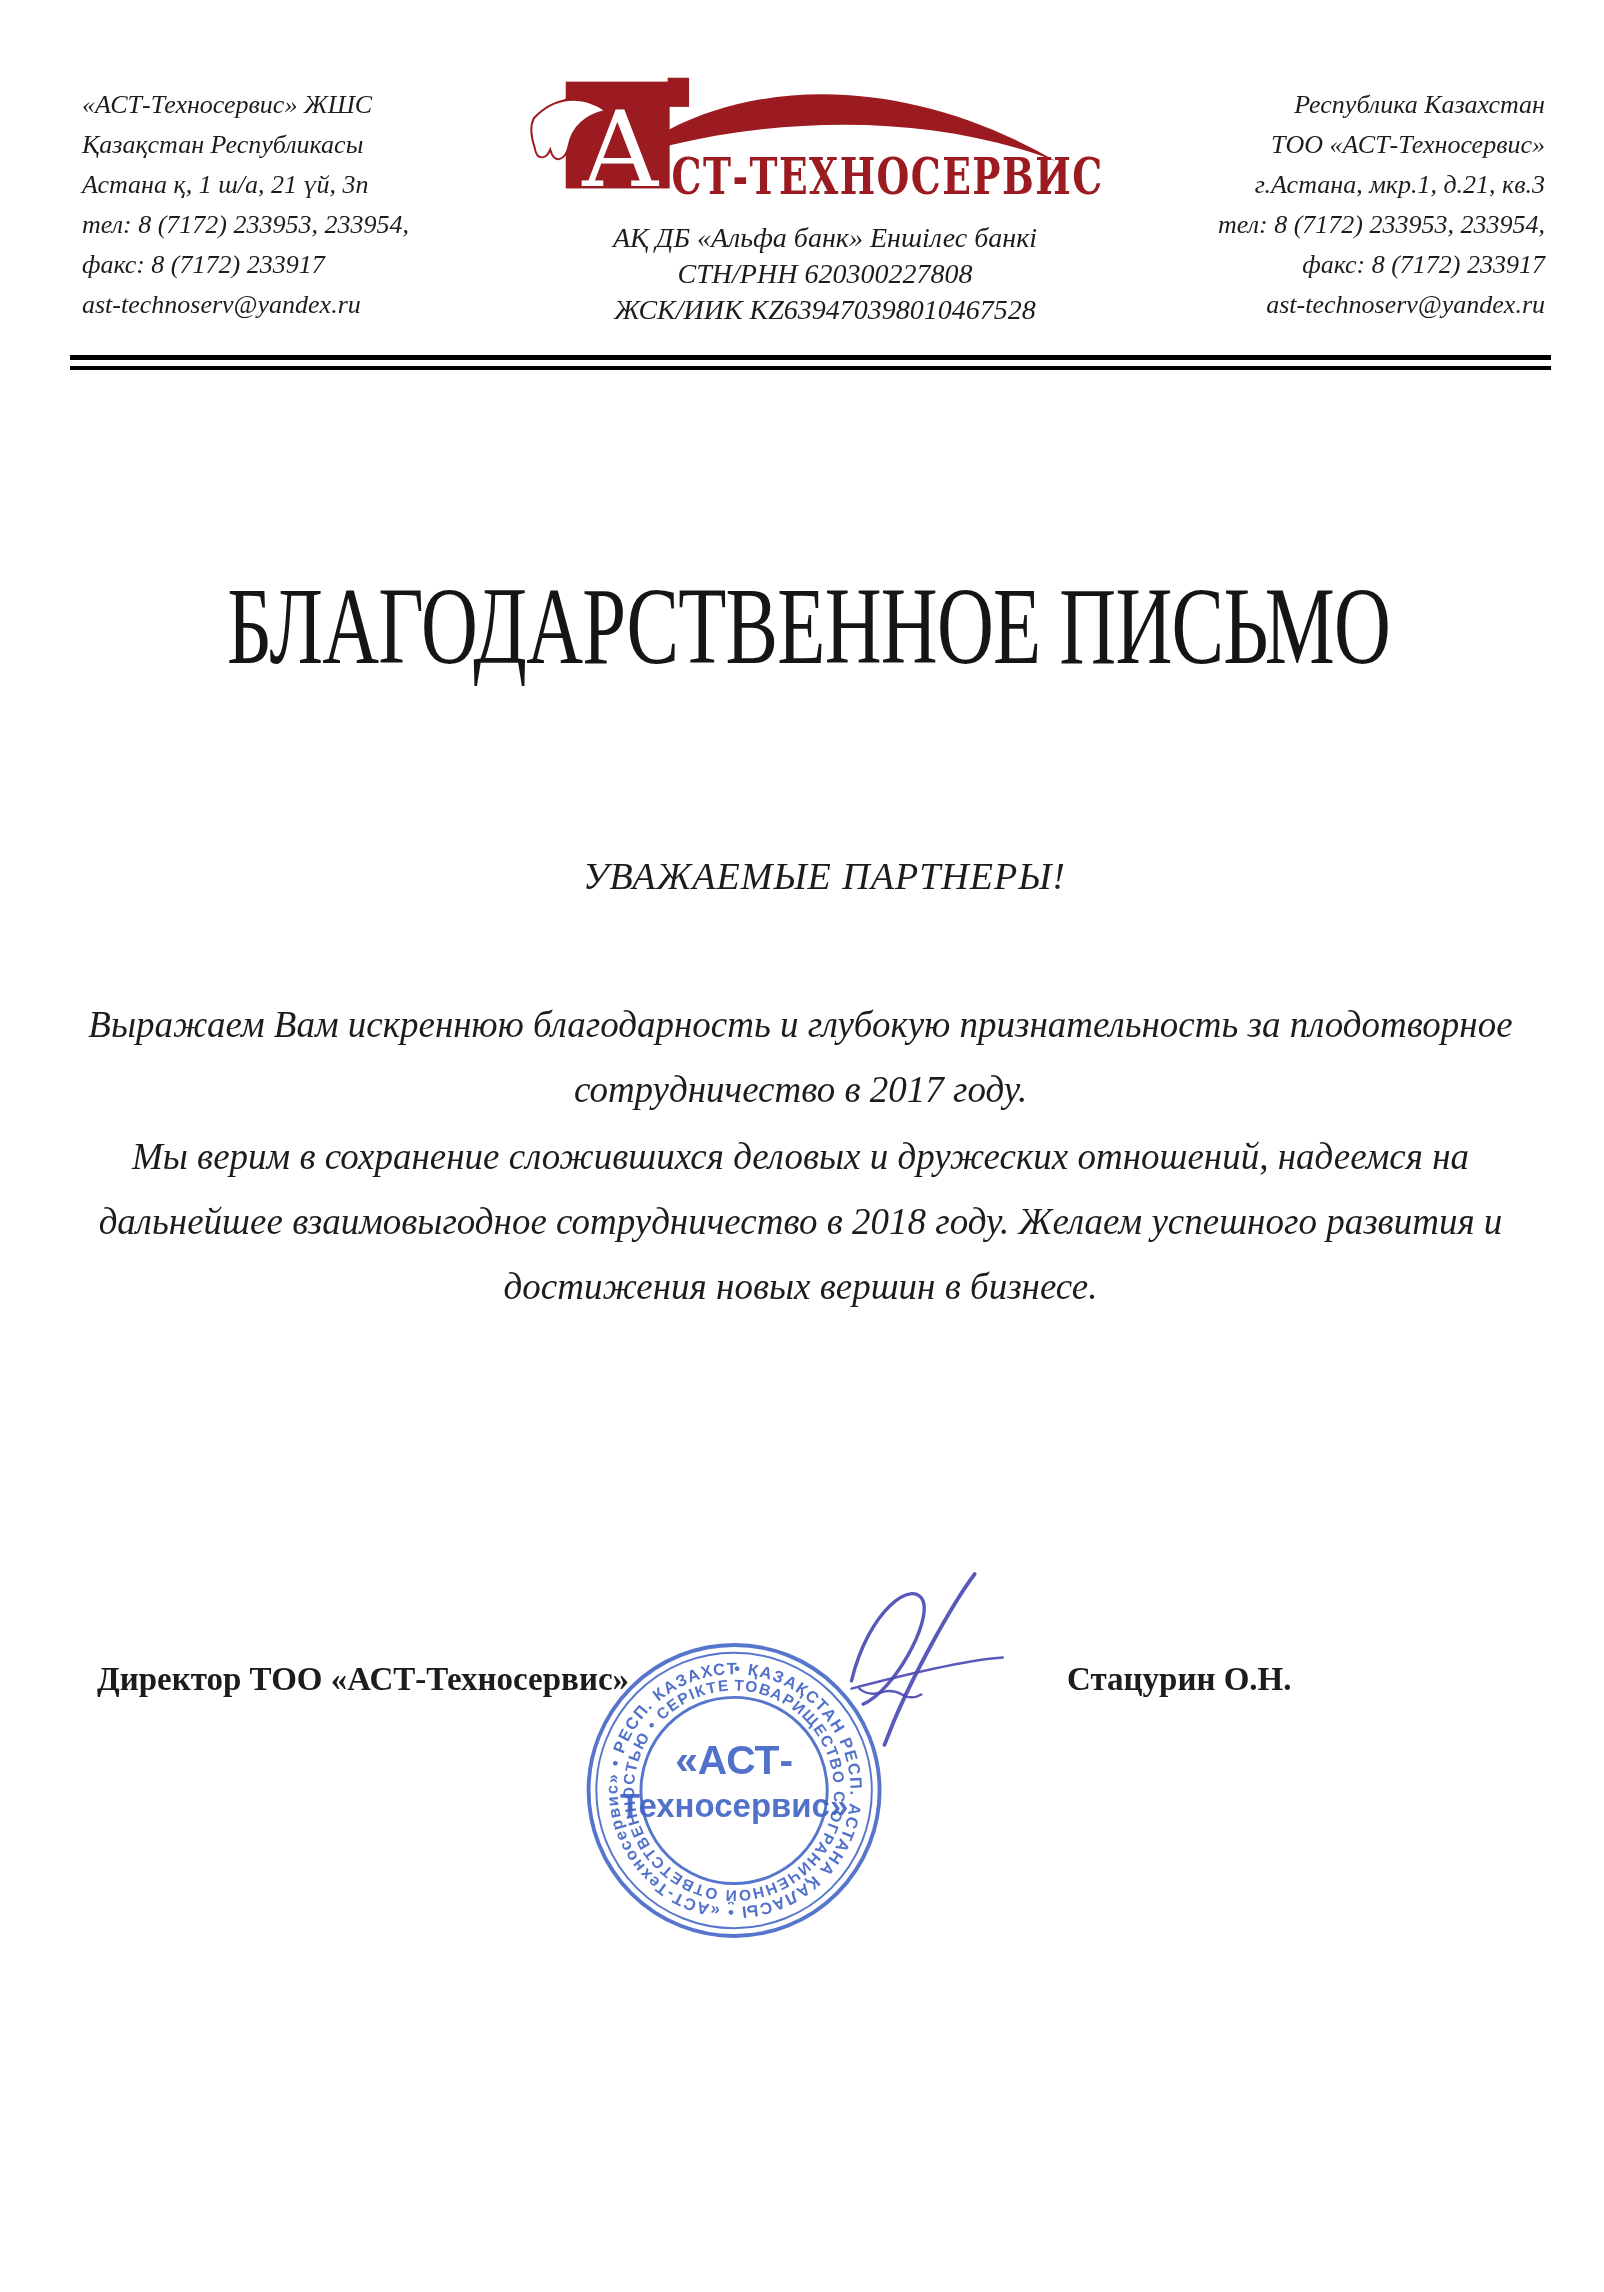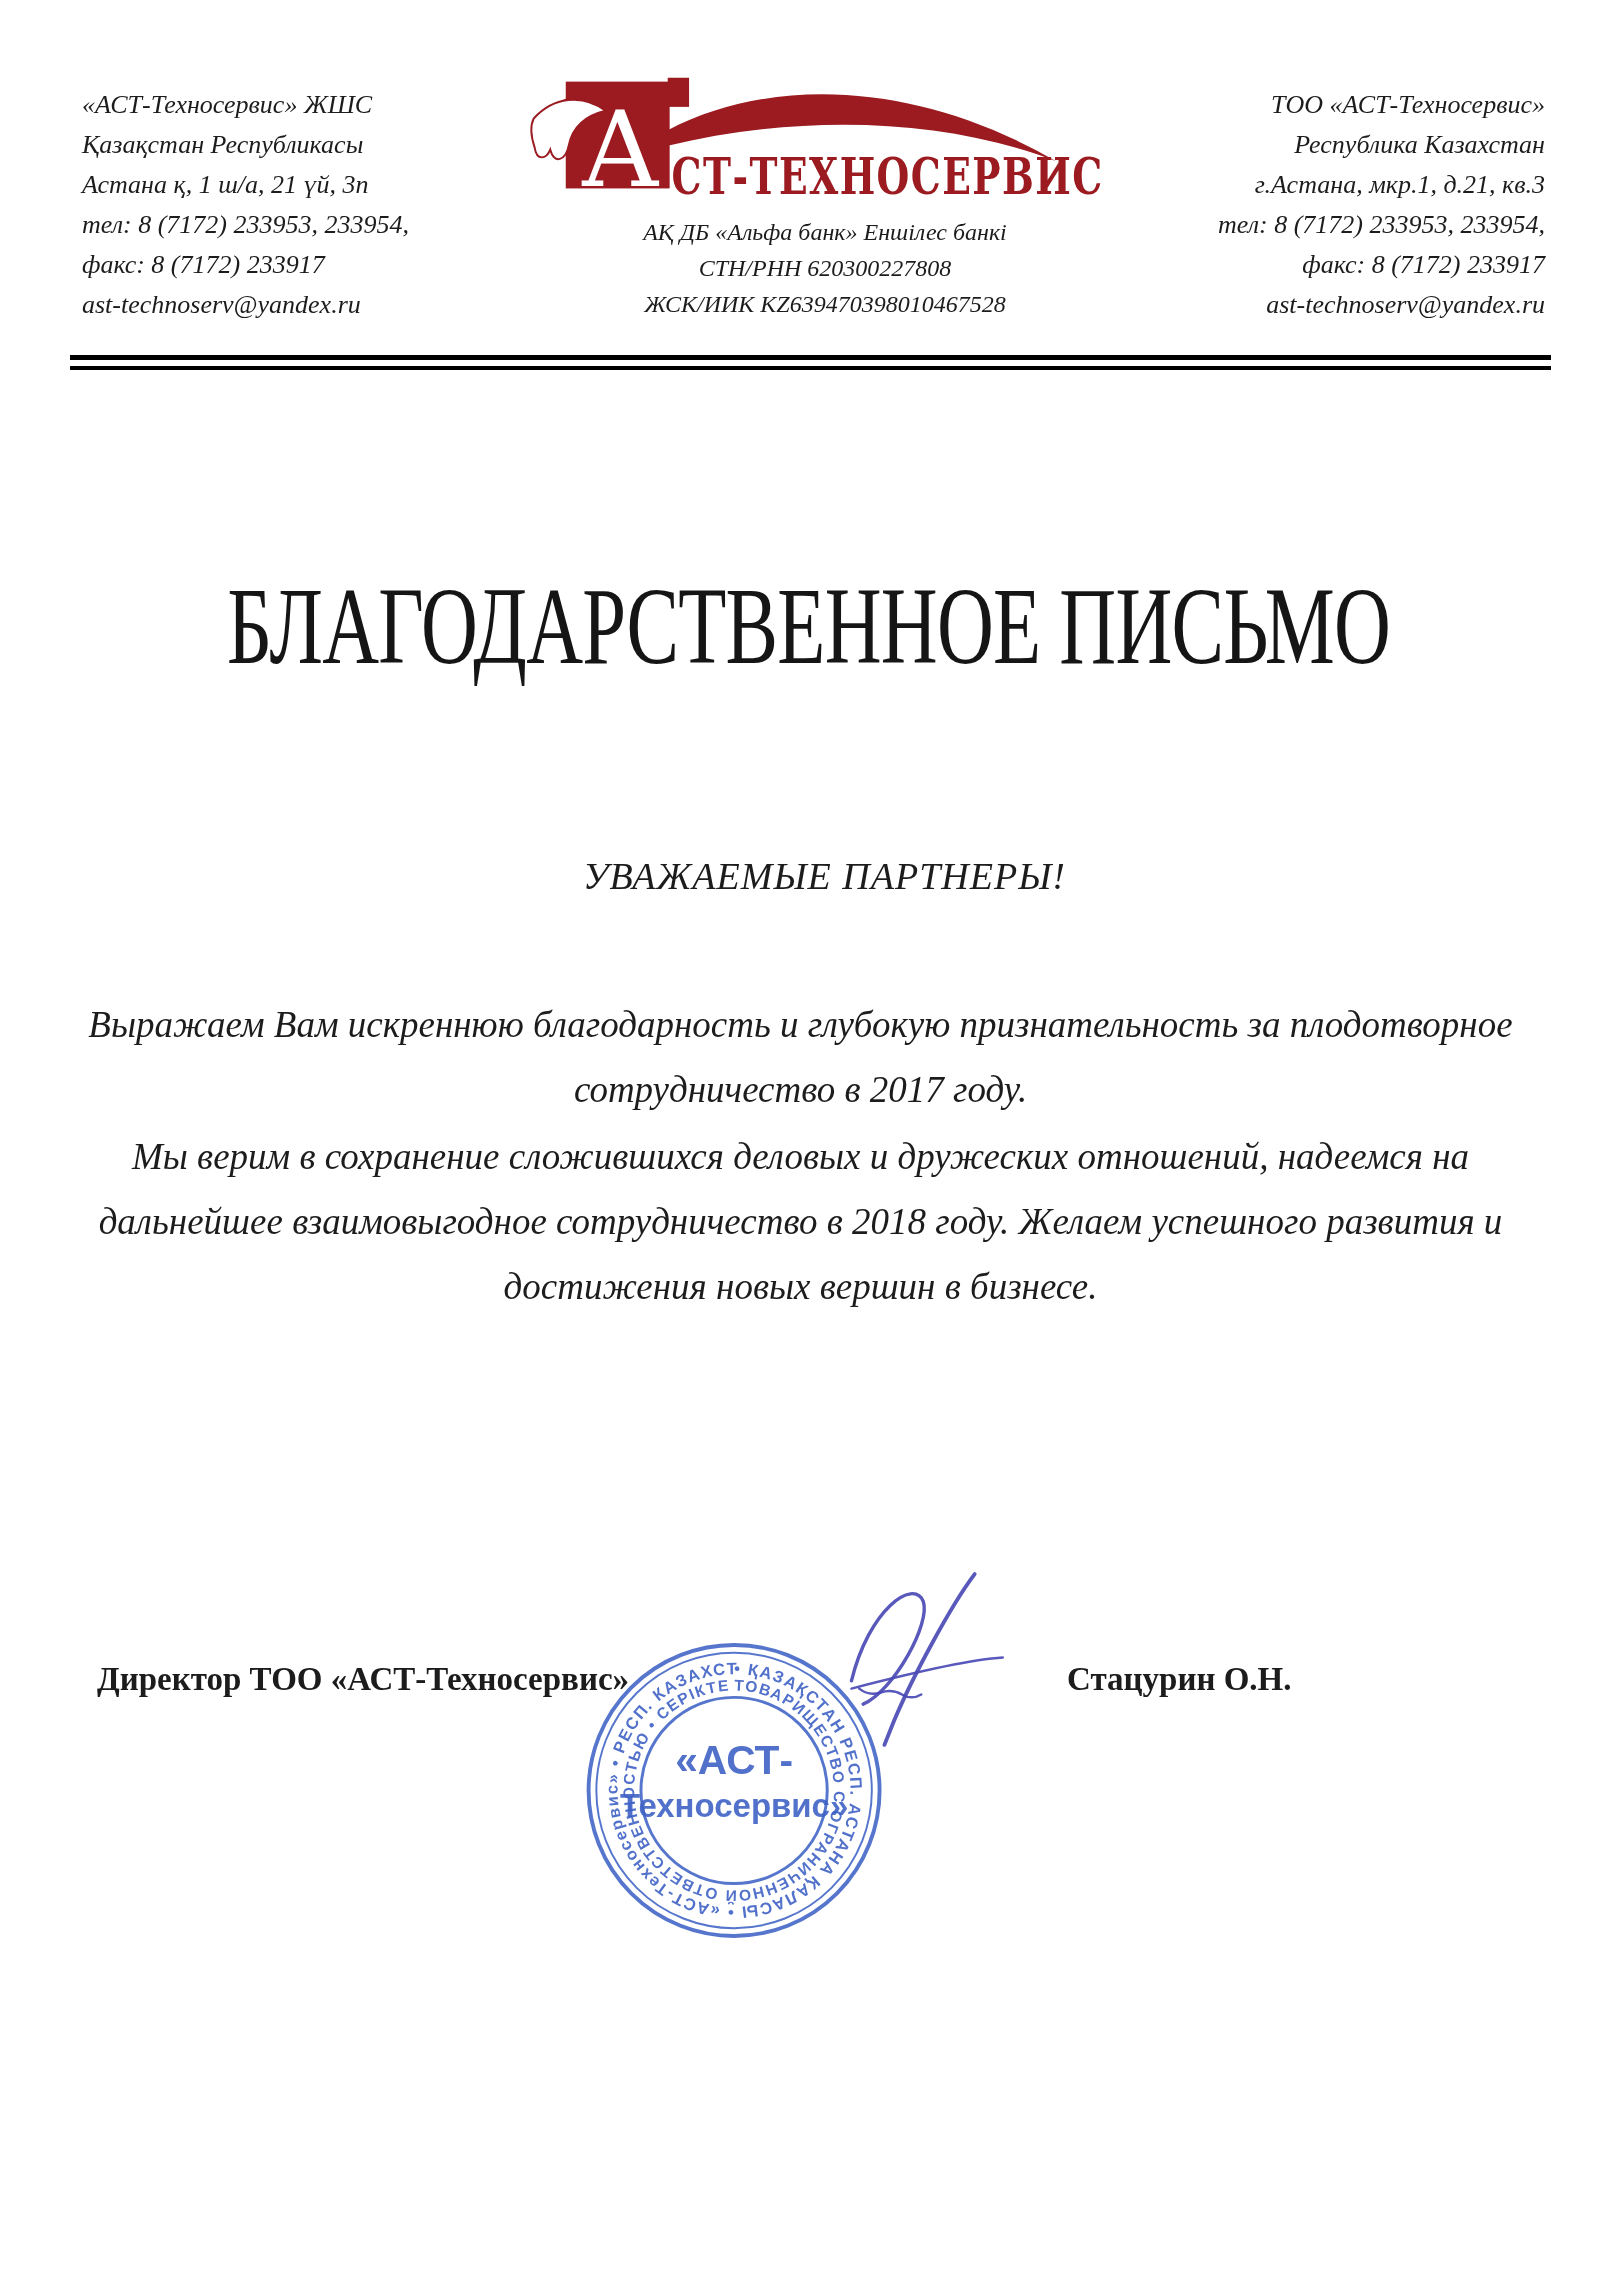--- a/index.html
+++ b/index.html
@@ -12,21 +12,21 @@
     font-family:"Liberation Serif", serif;
     color:#1c1c1c;
     padding-left:12px;
   }
   
   .lh-col{position:absolute;top:85px;font-style:italic;font-size:26px;line-height:40px;}
   .lh-left{left:82px;width:349px;text-align:left;}
   .lh-right{right:72px;width:417px;text-align:right;}
   .lh-center{position:absolute;left:524px;top:68px;width:602px;text-align:center;}
   .logo-svg{display:block;}
-  .bank{font-style:italic;font-size:24px;line-height:36px;margin-top:10px;}
+  .bank{font-style:italic;font-size:28px;line-height:36px;margin-top:16px;}
   
   .rule{position:absolute;left:70px;top:355px;width:1481px;}
   .rule .r1{height:4.9px;background:#000;}
   .rule .r2{height:3.9px;background:#000;margin-top:5.8px;}
   
   .title{
     position:absolute;left:0;top:565px;width:100%;
     text-align:center;font-weight:400;font-size:105px;margin:0;
     letter-spacing:-1px;color:#151515;
     transform:scale(0.75,1.05);transform-origin:50% 50%;
@@ -80,22 +80,22 @@
       <text class="logo-word" x="152" y="130" font-size="52" textLength="445" lengthAdjust="spacingAndGlyphs">СТ-ТЕХНОСЕРВИС</text>
     </svg>
     <div class="bank">
       <div>АҚ ДБ «Альфа банк» Еншілес банкі</div>
       <div>СТН/РНН 620300227808</div>
       <div>ЖСК/ИИК KZ639470398010467528</div>
     </div>
   </div>
 
   <div class="lh-col lh-right">
+    <div>Республика Казахстан</div>
     <div>ТОО «АСТ-Техносервис»</div>
-    <div>Республика Казахстан</div>
     <div>г.Астана, мкр.1, д.21, кв.3</div>
     <div>тел: 8 (7172) 233953, 233954,</div>
     <div>факс: 8 (7172) 233917</div>
     <div>ast-technoserv@yandex.ru</div>
   </div>
 
   <div class="rule">
     <div class="r1"></div>
     <div class="r2"></div>
   </div>

